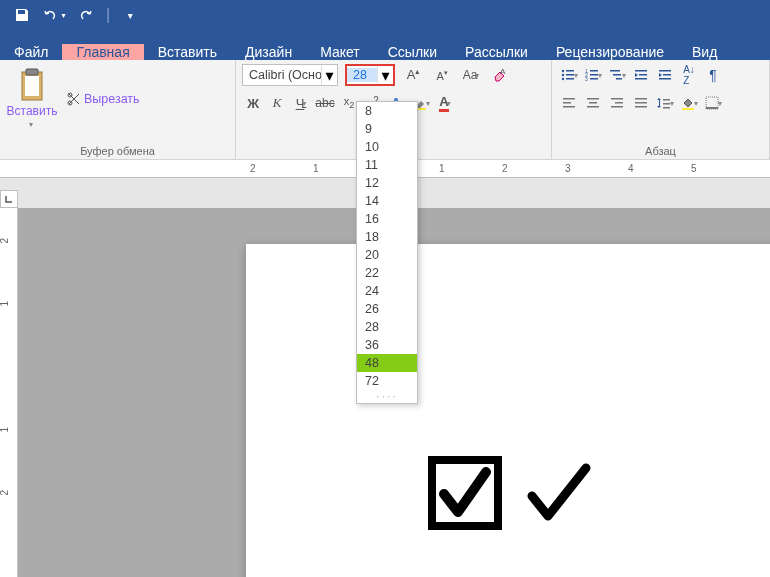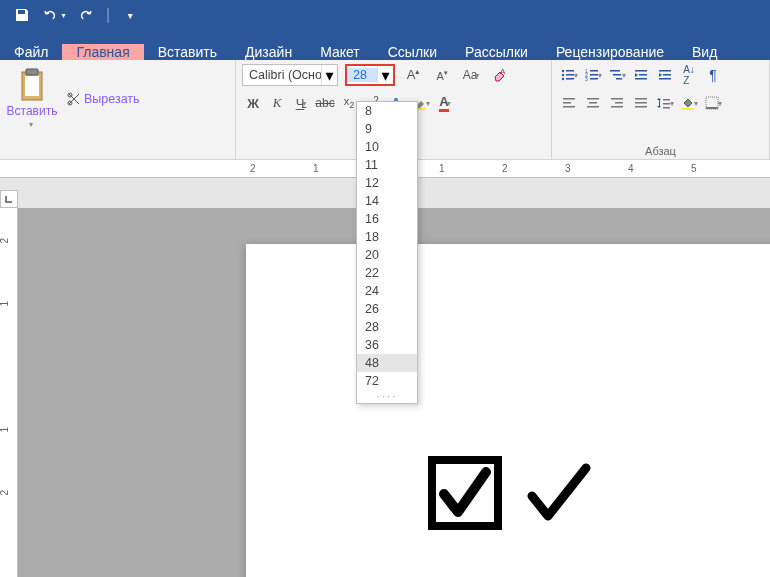--- a/index.html
+++ b/index.html
@@ -57,21 +57,21 @@
 .tab-selector { width: 18px; height: 18px; background: #fff; border: 1px solid #c0c0c0; display: flex; align-items: center; justify-content: center; position: absolute; left: 0; top: 190px; }
 
 
 .doc-area { position: absolute; top: 208px; left: 18px; right: 0; bottom: 0; background: #ababab; overflow: hidden; }
 .page { position: absolute; left: 228px; top: 36px; width: 540px; height: 700px; background: #fff; box-shadow: 0 2px 8px rgba(0,0,0,0.25); }
 .page-content { position: absolute; left: 180px; top: 210px; display: flex; gap: 20px; align-items: center; }
 
 
 .size-dropdown { position: absolute; left: 356px; top: 101px; width: 62px; background: #fff; border: 1px solid #c0c0c0; box-shadow: 2px 2px 6px rgba(0,0,0,0.2); z-index: 100; }
 .size-dropdown .opt { padding: 2px 8px; font-size: 12.5px; color: #444; cursor: pointer; }
-.size-dropdown .opt.hover { background: #e5e5e5; }
+.size-dropdown .opt.hover { background: #84cc16; }
 .size-dropdown .dots { text-align: center; color: #aaa; font-size: 10px; letter-spacing: 2px; padding: 1px 0; }
 
 
 svg { display: block; }
 </style>
 </head>
 <body>
 
 <div class="titlebar">
   <div class="tb-btn">
@@ -127,20 +127,21 @@
               <svg width="16" height="16" viewBox="0 0 16 16">
                 <path stroke="#555" fill="none" d="M3 3l10 10M13 3L3 13"></path>
                 <circle cx="4" cy="12" r="2" fill="none" stroke="#555"></circle>
                 <circle cx="4" cy="4" r="2" fill="none" stroke="#555"></circle>
               </svg>
             </span>
           <span>Вырезать</span>
         </div>
       </div>
     </div>
+    <div class="ribbon-group-label">Буфер обмена</div>
   </div>
 
   <div class="ribbon-group" style="width:316px">
     <div class="font-body">
       <div class="font-row">
         <div class="combo font-name">
           <span class="val">Calibri (Осно</span>
           <span class="arrow">▾</span>
         </div>
         <div class="combo font-size-combo">

